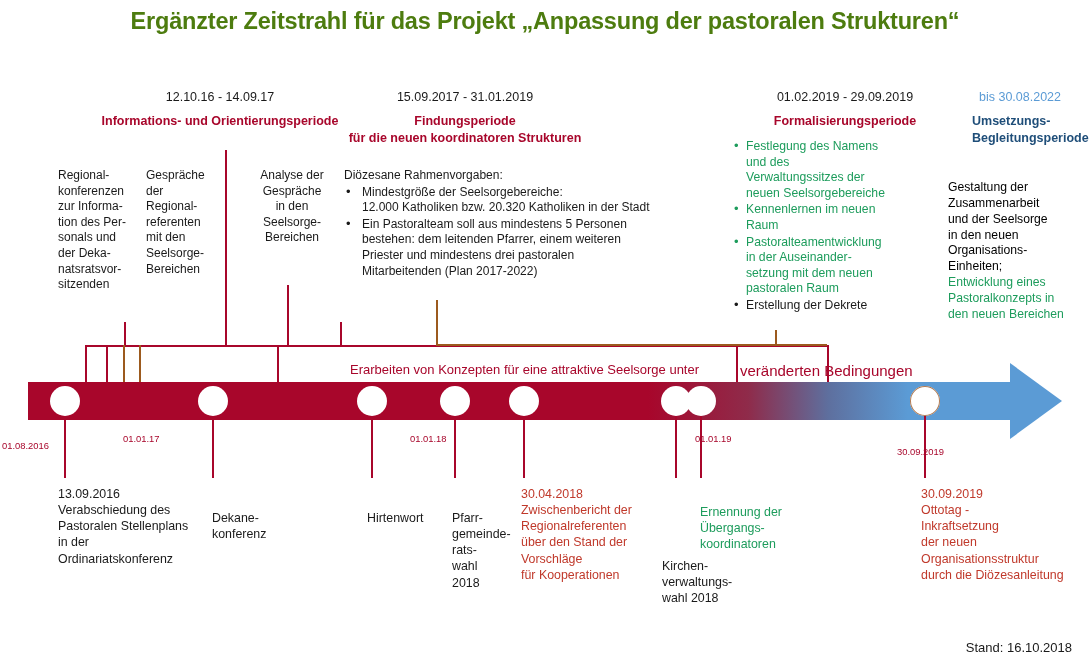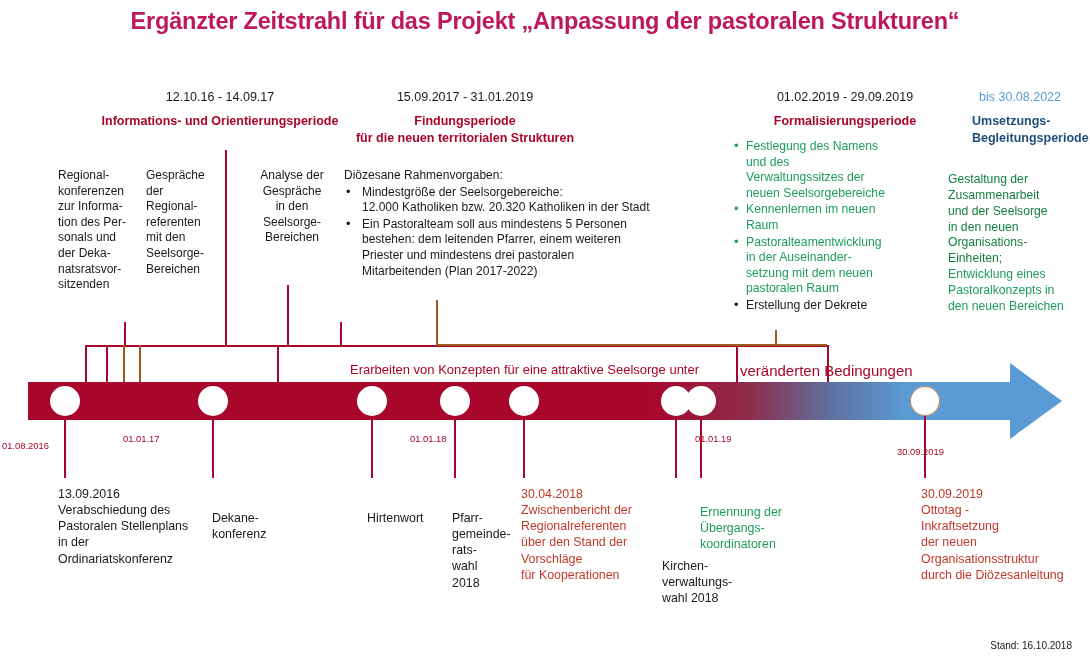--- a/index.html
+++ b/index.html
@@ -7,21 +7,21 @@
     width:1090px;height:668px;background:#ffffff;
     font-family:"Liberation Sans","DejaVu Sans",sans-serif;
     color:#1a1a1a;overflow:hidden;position:relative;
   }
   .root{position:relative;width:1090px;height:668px;}
   .abs{position:absolute;}
 
   
   #title{
     left:0;top:8px;width:1090px;text-align:center;
-    font-size:23.5px;font-weight:bold;color:#be185d;
+    font-size:23.5px;font-weight:bold;color:#4d7c0f;
     letter-spacing:-0.2px;white-space:nowrap;
   }
 
   
   .per-date{font-size:12.5px;color:#1a1a1a;text-align:center;}
   .per-name{font-size:12.5px;font-weight:bold;color:#a8062b;text-align:center;line-height:1.25;}
   .per-date.blue{color:#5b9bd5;}
   .per-name.blue{color:#1f4e79;text-align:left;}
 
   
@@ -66,35 +66,35 @@
   #band-label{
     top:362px;font-size:13px;color:#a8062b;white-space:nowrap;
   }
 
   
   .ev{font-size:12.4px;line-height:1.30;}
   .ev.red{color:#c0392b;}
   .ev.grn{color:#1d9c5c;}
   .ev.blk{color:#1a1a1a;}
 
-  #stand{right:18px;top:640px;font-size:10px;color:#1a1a1a;}
+  #stand{right:18px;top:640px;font-size:13px;color:#1a1a1a;}
 </style>
 </head>
 <body>
 
 <div class="root">
 
   <div class="abs" id="title">Ergänzter Zeitstrahl für das Projekt „Anpassung der pastoralen Strukturen“</div>
 
   <div class="abs per-date" style="left:130px;top:90px;width:180px;">12.10.16 - 14.09.17</div>
   <div class="abs per-name" style="left:60px;top:114px;width:320px;">Informations- und Orientierungsperiode</div>
 
   <div class="abs per-date" style="left:305px;top:90px;width:320px;">15.09.2017 - 31.01.2019</div>
   <div class="abs per-name" style="left:345px;top:114px;width:240px;">Findungsperiode</div>
-  <div class="abs per-name" style="left:345px;top:131px;width:240px;">für die neuen territorialen Strukturen</div>
+  <div class="abs per-name" style="left:345px;top:131px;width:240px;">für die neuen koordinatoren Strukturen</div>
 
   <div class="abs per-date" style="left:730px;top:90px;width:230px;">01.02.2019 - 29.09.2019</div>
   <div class="abs per-name" style="left:730px;top:114px;width:230px;">Formalisierungsperiode</div>
 
   <div class="abs per-date blue" style="left:960px;top:90px;width:120px;">bis 30.08.2022</div>
   <div class="abs per-name blue" style="left:972px;top:114px;width:120px;">Umsetzungs-</div>
   <div class="abs per-name blue" style="left:972px;top:131px;width:120px;">Begleitungsperiode</div>
 
   <div class="abs col left" style="left:58px;top:168px;width:82px;white-space:pre-line;">Regional-
 konferenzen
@@ -141,21 +141,21 @@
 Raum</li>
       <li class="green" style="white-space:pre-line;">Pastoralteamentwicklung
 in der Auseinander-
 setzung mit dem neuen
 pastoralen Raum</li>
       <li style="white-space:pre-line;color:#1a1a1a;">Erstellung der Dekrete</li>
     </ul>
   </div>
 
   <div class="abs col left" style="left:948px;top:172px;width:140px;font-size:12.2px;line-height:1.30;">
-    <div style="white-space:pre-line;color:#15803d;">Gestaltung der
+    <div style="white-space:pre-line;color:#000000;margin-top:8px;">Gestaltung der
 Zusammenarbeit
 und der Seelsorge
 in den neuen
 Organisations-
 Einheiten;</div>
     <div style="white-space:pre-line;color:#1d9c5c;">Entwicklung eines
 Pastoralkonzepts in
 den neuen Bereichen</div>
   </div>
 

